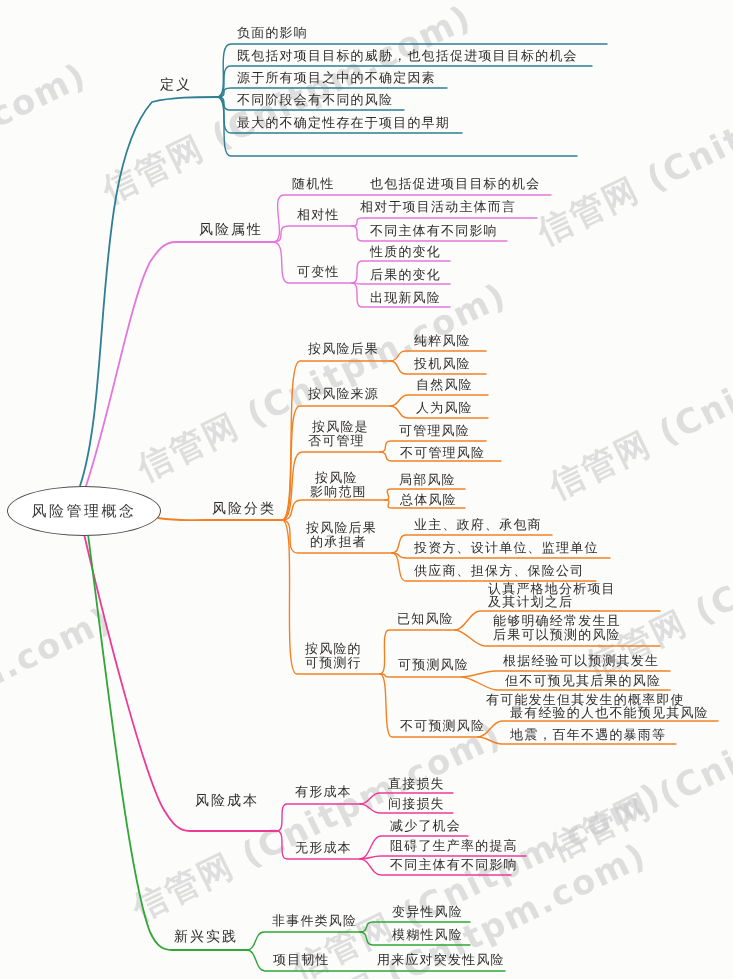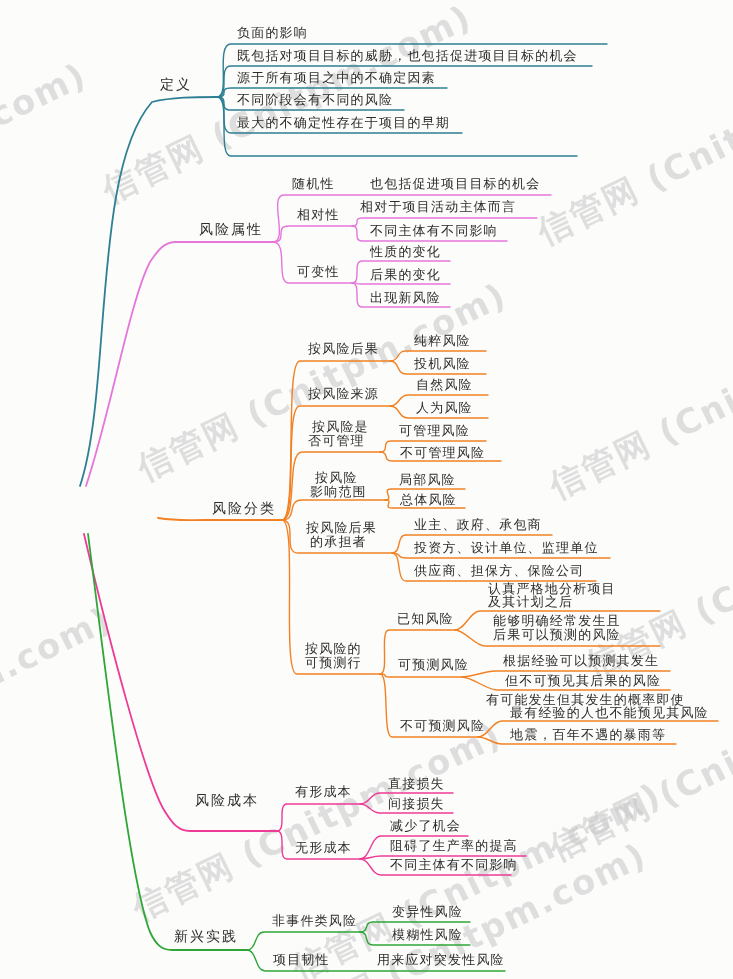--- a/index.html
+++ b/index.html
@@ -110,20 +110,23 @@
 
     <g stroke="#2fa637">
       <path stroke-width="1.8" d="M 88 534 C 108 690, 130 880, 150 932 C 156 945, 162 950, 172 950 L 247 950"></path>
       <path stroke-width="1.4" d="M 247 950 C 257 950, 254 932, 264 932 L 360 932"></path>
       <path stroke-width="1.4" d="M 360 932 C 370 932, 363 922, 373 922 L 470 922"></path>
       <path stroke-width="1.4" d="M 360 932 C 370 932, 363 945, 373 945 L 470 945"></path>
       <path stroke-width="1.4" d="M 247 950 C 257 950, 255 971, 265 971 L 505 971"></path>
     </g>
   </svg>
 
+  <div id="root-node">
+    <span>风险管理概念</span>
+  </div>
 
   <div class="t major" style="left:160px;top:77px">定义</div>
   <div class="t" style="left:237px;top:26px">负面的影响</div>
   <div class="t" style="left:237px;top:49px">既包括对项目目标的威胁，也包括促进项目目标的机会</div>
   <div class="t" style="left:237px;top:71px">源于所有项目之中的不确定因素</div>
   <div class="t" style="left:237px;top:93px">不同阶段会有不同的风险</div>
   <div class="t" style="left:237px;top:116px">最大的不确定性存在于项目的早期</div>
 
   <div class="t major" style="left:199px;top:222px">风险属性</div>
   <div class="t" style="left:292px;top:177px">随机性</div>

